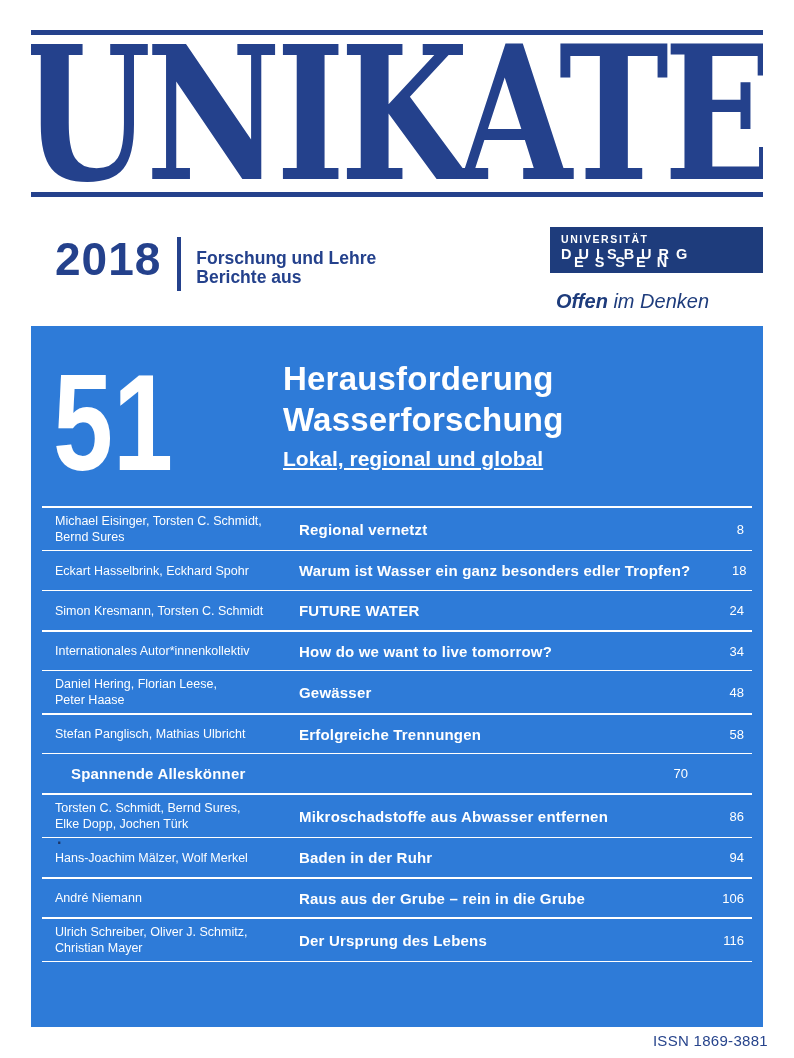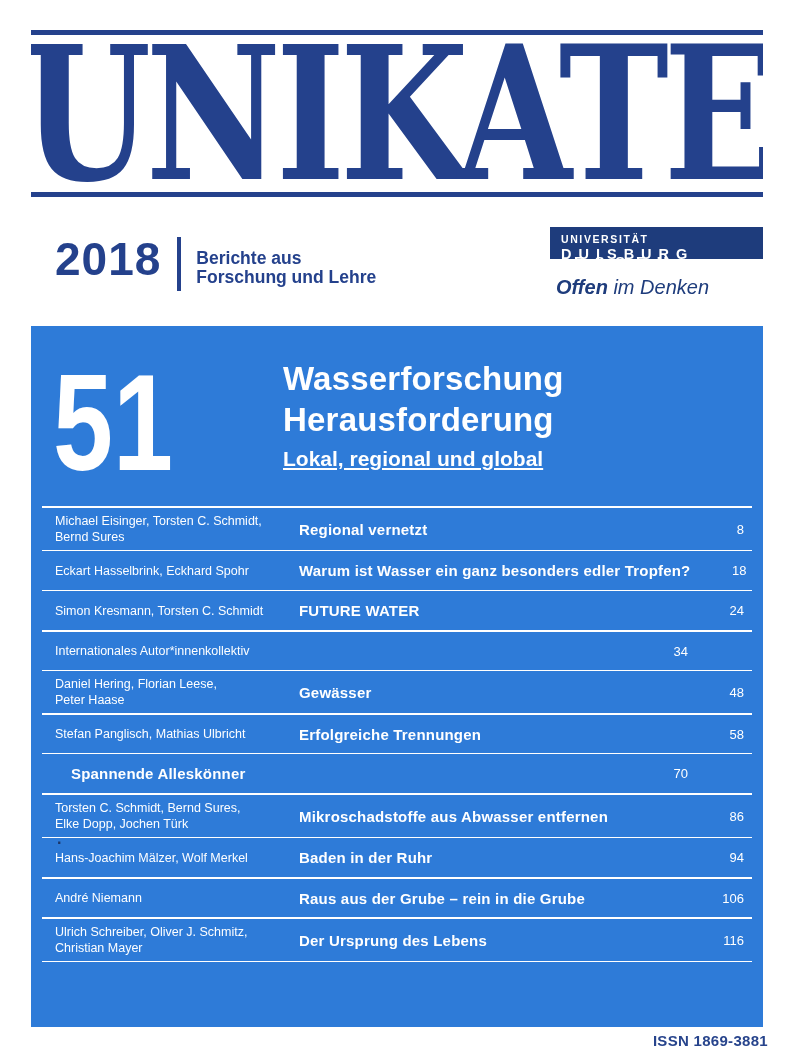--- a/index.html
+++ b/index.html
@@ -45,21 +45,21 @@
     font-size: 46px; font-weight: 700; color: var(--navy);
     line-height: 48px; letter-spacing: 1px;
   }
   .year-divider { width: 4px; height: 54px; background: var(--navy); margin: 2px 15px 0 16px; }
   .year-subtitle {
     font-size: 17.5px; font-weight: 700; color: var(--navy);
     line-height: 19px; padding-top: 14px;
   }
   .logo-col { width: 213px; }
   .logo-box {
-    width: 213px; height: 32px;
+    width: 213px; height: 46px;
     background: var(--logo-navy);
     color: #fff;
     padding: 6px 11px;
     overflow: hidden;
   }
   .logo-line1 { font-size: 10.5px; font-weight: 700; letter-spacing: 1.6px; line-height: 12px; }
   .logo-line2 { font-size: 14.5px; font-weight: 700; letter-spacing: 7px; line-height: 15px; margin-top: 2px; }
   .logo-line3 { font-size: 14.5px; font-weight: 700; letter-spacing: 11px; line-height: 15px; margin-top: -7px; padding-left: 13px; }
   .slogan { margin-top: 17px; padding-left: 6px; font-size: 20px; font-style: italic; color: var(--logo-navy); }
   .slogan b { font-weight: 800; }
@@ -113,58 +113,57 @@
   }
 
   
   .issn-line {
     margin-top: 5px;
     text-align: right;
     padding-right: 26px;
     font-size: 15px;
     letter-spacing: 0.3px;
     color: #27448c;
-    font-weight: bold;
   }
 </style>
 </head>
 <body>
 
 <div class="content">
 
   <div class="masthead">
     <div class="masthead-text">UNIKATE</div>
   </div>
 
   <div class="header-row">
     <div class="issue-year-group">
       <div class="year">2018</div>
       <div class="year-divider"></div>
       <div class="year-subtitle">
+        <div>Forschung und Lehre</div>
         <div>Berichte aus</div>
-        <div>Forschung und Lehre</div>
       </div>
     </div>
     <div class="logo-col">
       <div class="logo-box">
         <div class="logo-line1">UNIVERSITÄT</div>
         <div class="logo-line2">DUISBURG</div>
         <div class="logo-line3">ESSEN</div>
       </div>
       <div class="slogan"><b>Offen</b><span> im Denken</span></div>
     </div>
   </div>
 
   <div class="cover-panel">
 
     <div class="panel-head">
       <div class="issue-number">51</div>
       <div class="cover-titles">
+        <div class="cover-title-line">Herausforderung</div>
         <div class="cover-title-line">Wasserforschung</div>
-        <div class="cover-title-line">Herausforderung</div>
         <div class="cover-subtitle">Lokal, regional und global</div>
       </div>
     </div>
 
     <div class="toc">
       <div class="toc-row t2">
         <div class="toc-authors">Michael Eisinger, Torsten C. Schmidt,
 Bernd Sures</div>
         <div class="toc-title">Regional vernetzt</div>
         <div class="toc-page">8</div>
@@ -174,20 +173,21 @@
         <div class="toc-title">Warum ist Wasser ein ganz besonders edler Tropfen?</div>
         <div class="toc-page">18</div>
       </div>
       <div class="toc-row">
         <div class="toc-authors">Simon Kresmann, Torsten C. Schmidt</div>
         <div class="toc-title">FUTURE WATER</div>
         <div class="toc-page">24</div>
       </div>
       <div class="toc-row t2">
         <div class="toc-authors">Internationales Autor*innenkollektiv</div>
+        <div class="toc-title">How do we want to live tomorrow?</div>
         <div class="toc-page">34</div>
       </div>
       <div class="toc-row">
         <div class="toc-authors">Daniel Hering, Florian Leese,
 Peter Haase</div>
         <div class="toc-title">Gewässer</div>
         <div class="toc-page">48</div>
       </div>
       <div class="toc-row t2">
         <div class="toc-authors">Stefan Panglisch, Mathias Ulbricht</div>

